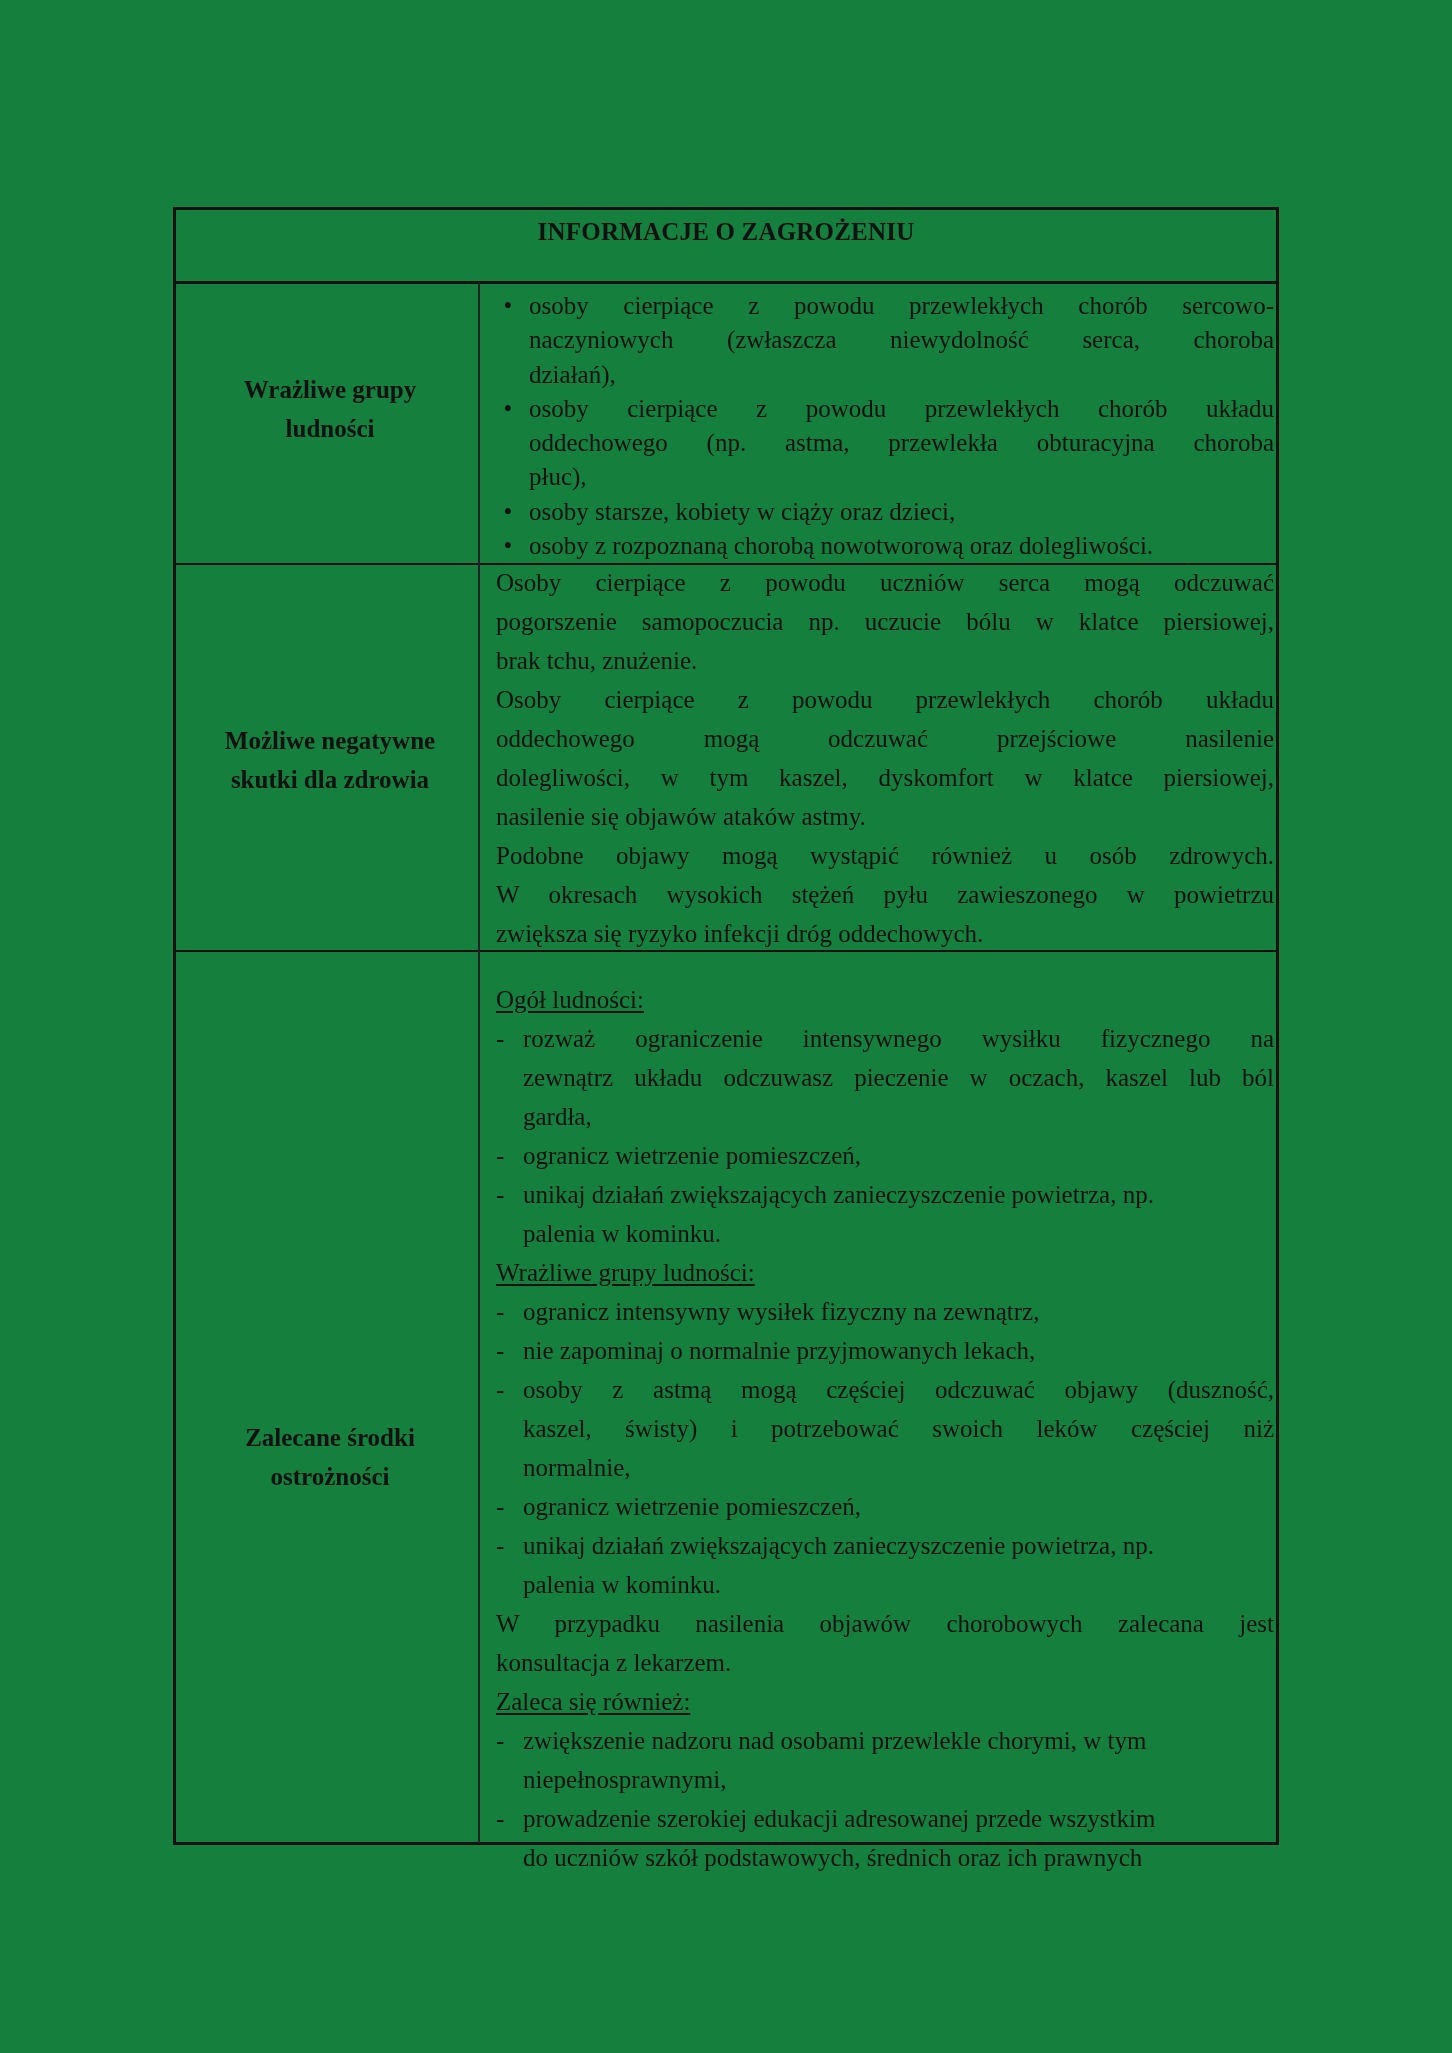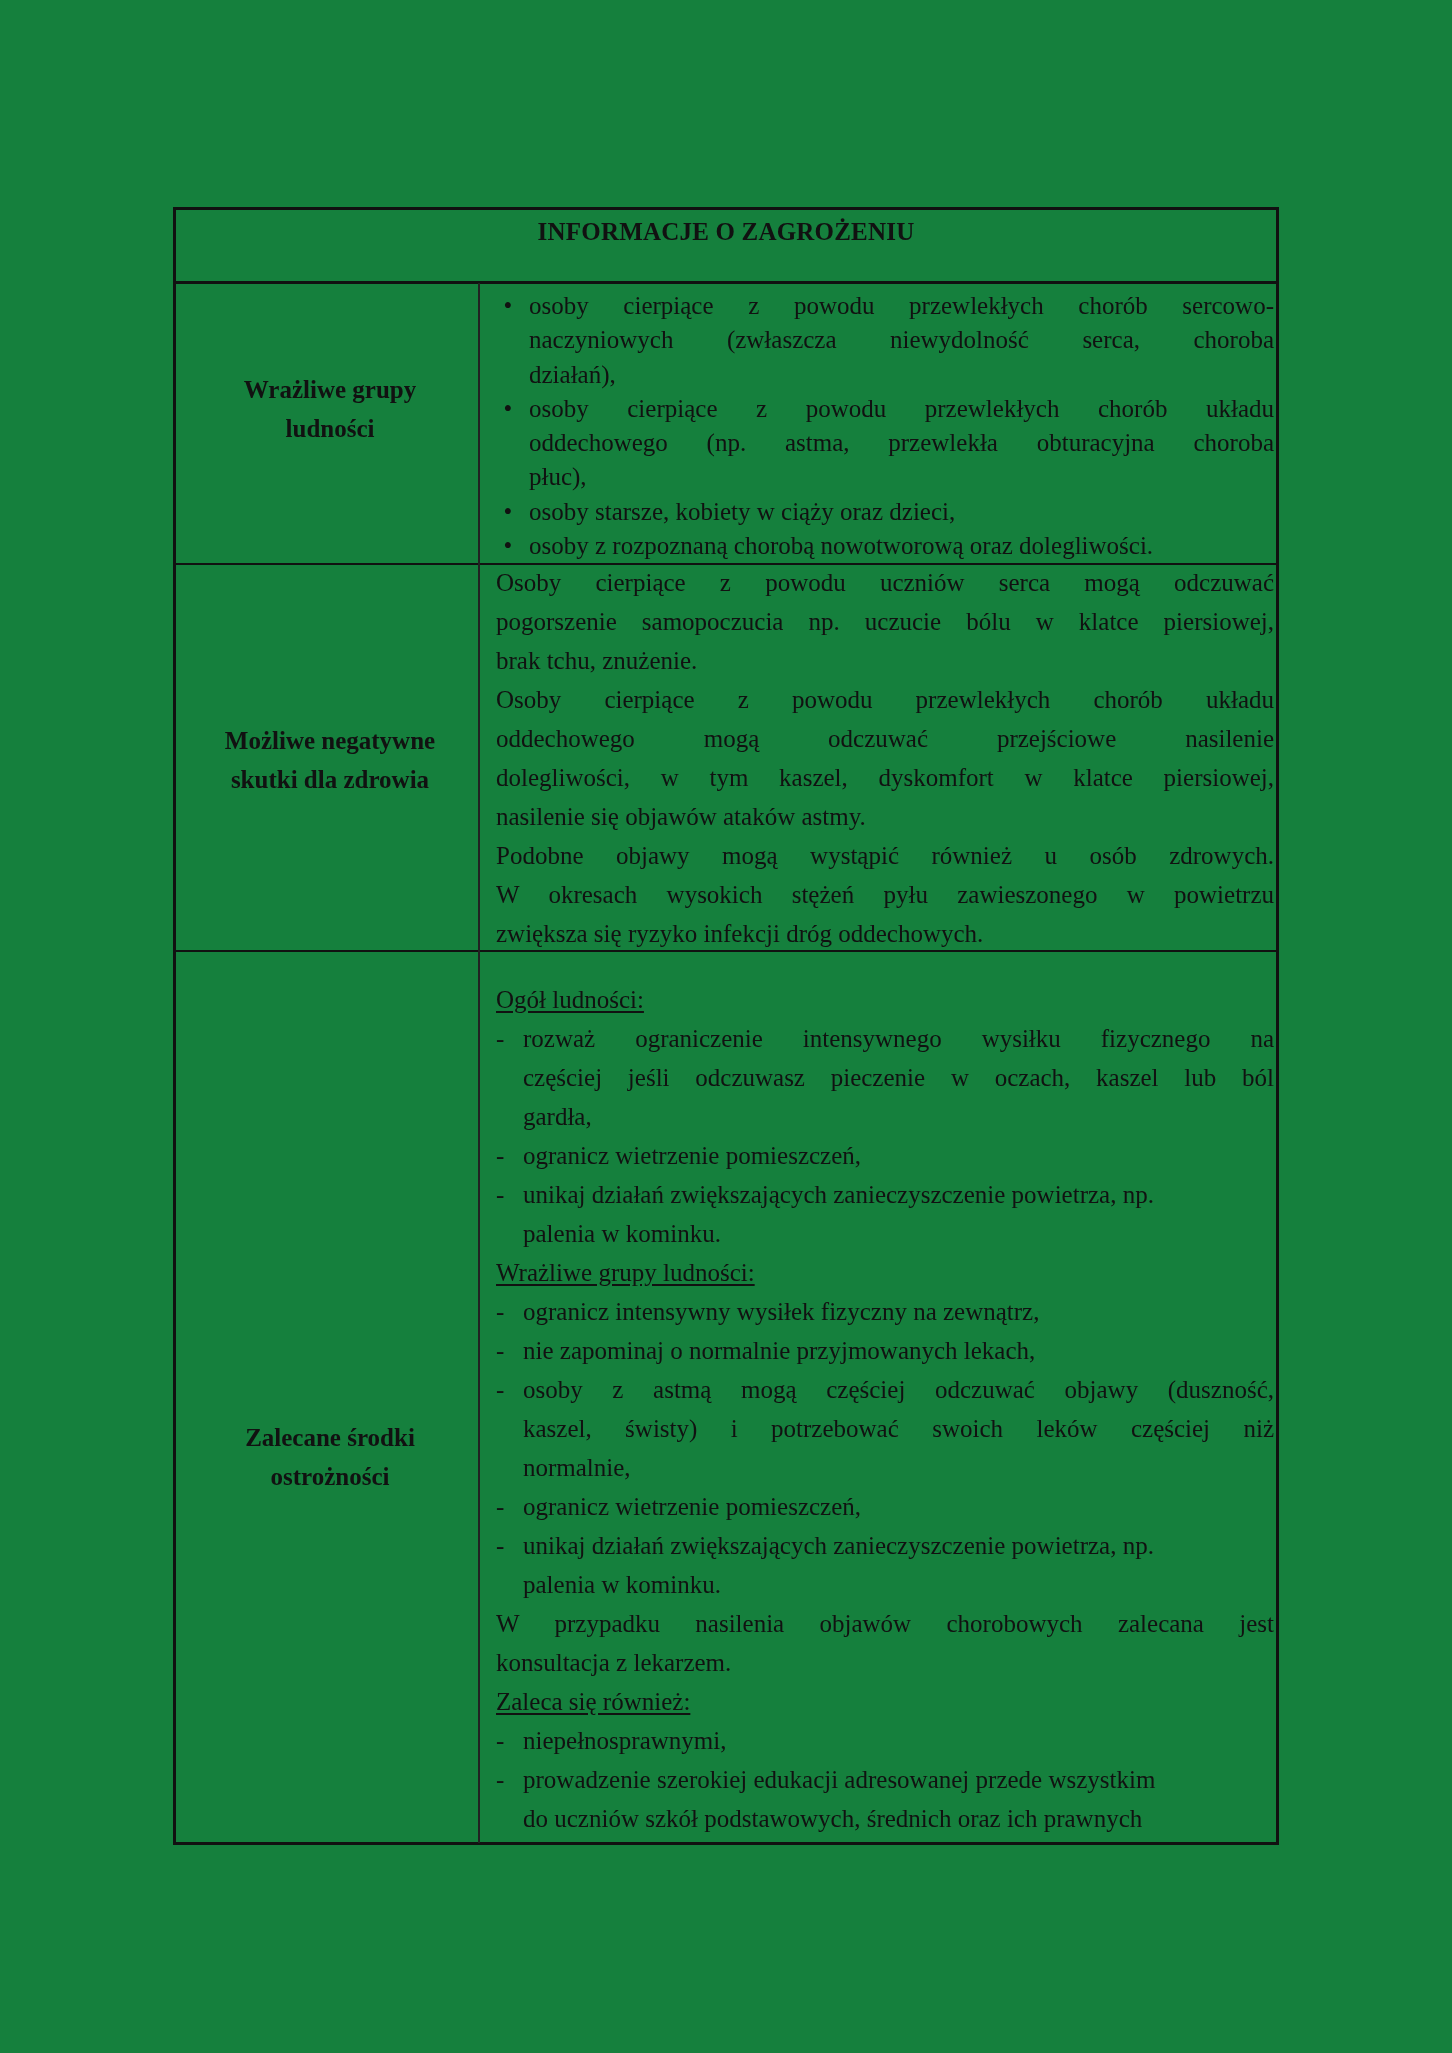--- a/index.html
+++ b/index.html
@@ -166,21 +166,21 @@
     <span>Zalecane środki</span>
     <span>ostrożności</span>
   </div>
   <div class="cell box" style="top:980px;">
 
     <div>
       <span class="line"><span class="u">Ogół ludności:</span></span>
       <div class="dash-row">
         <span class="dash line">-</span>
         <span class="line j">rozważ ograniczenie intensywnego wysiłku fizycznego na</span>
-        <span class="line j">częściej jeśli odczuwasz pieczenie w oczach, kaszel lub ból</span>
+        <span class="line j">zewnątrz układu odczuwasz pieczenie w oczach, kaszel lub ból</span>
         <span class="line">gardła,</span>
       </div>
       <div class="dash-row">
         <span class="dash line">-</span>
         <span class="line">ogranicz wietrzenie pomieszczeń,</span>
       </div>
       <div class="dash-row">
         <span class="dash line">-</span>
         <span class="line">unikaj działań zwiększających zanieczyszczenie powietrza, np.</span>
         <span class="line">palenia w kominku.</span>
@@ -215,20 +215,21 @@
       <div>
         <span class="line j">W przypadku nasilenia objawów chorobowych zalecana jest</span>
         <span class="line">konsultacja z lekarzem.</span>
       </div>
     </div>
 
     <div>
       <span class="line"><span class="u">Zaleca się również:</span></span>
       <div class="dash-row">
         <span class="dash line">-</span>
+        <span class="line">zwiększenie nadzoru nad osobami przewlekle chorymi, w tym</span>
         <span class="line">niepełnosprawnymi,</span>
       </div>
       <div class="dash-row">
         <span class="dash line">-</span>
         <span class="line">prowadzenie szerokiej edukacji adresowanej przede wszystkim</span>
         <span class="line">do uczniów szkół podstawowych, średnich oraz ich prawnych</span>
       </div>
     </div>
   </div>
 </div>

